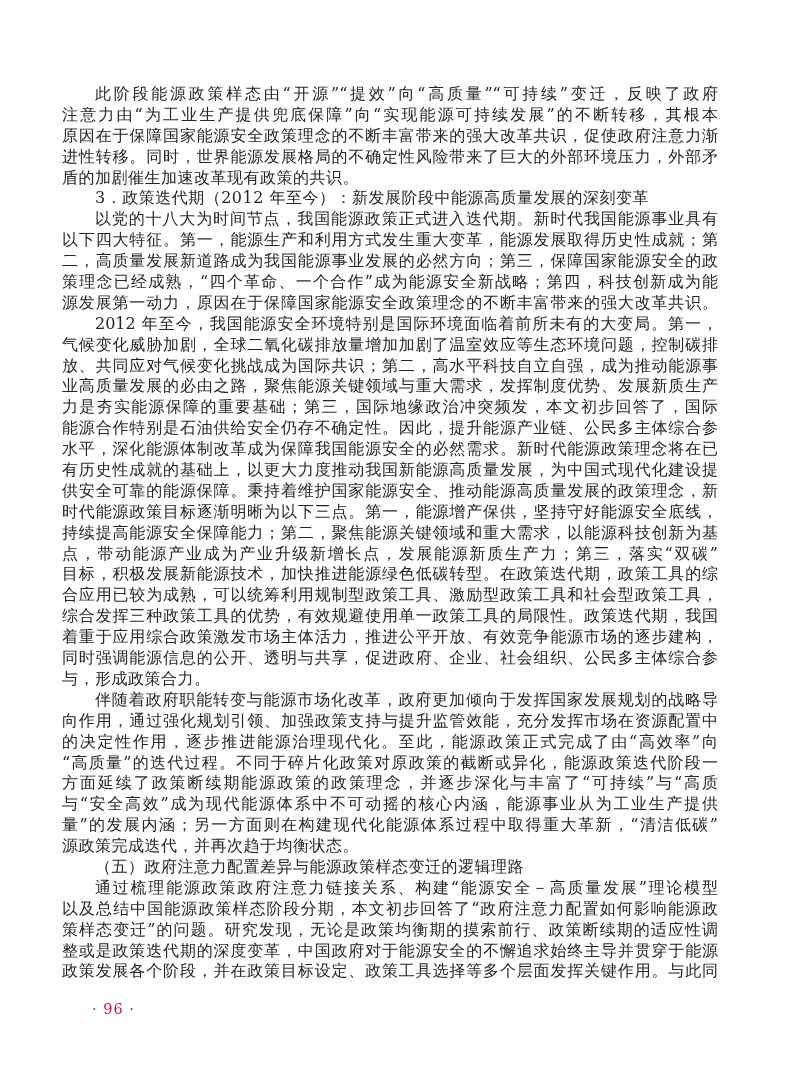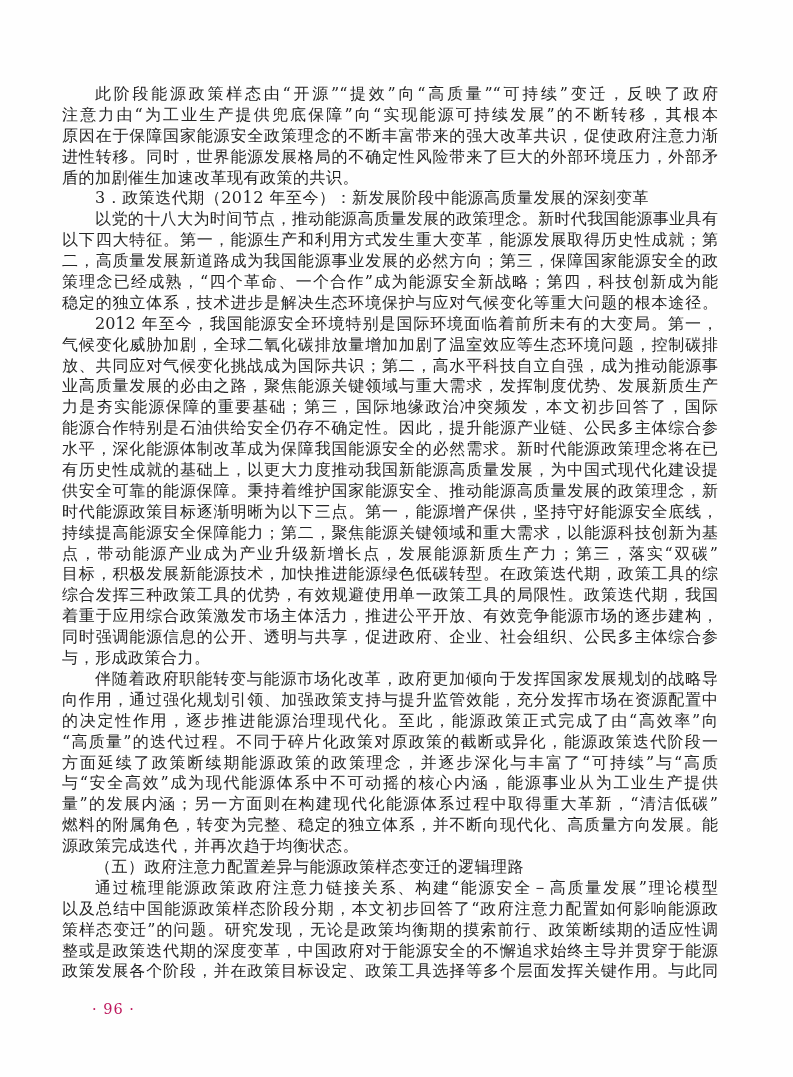--- a/index.html
+++ b/index.html
@@ -61,50 +61,50 @@
 <body>
 
 <div class="page">
   <div class="doc-body">
       <div class="line indent justify">此阶段能源政策样态由“开源”“提效”向“高质量”“可持续”变迁，反映了政府</div>
       <div class="line justify">注意力由“为工业生产提供兜底保障”向“实现能源可持续发展”的不断转移，其根本</div>
       <div class="line justify">原因在于保障国家能源安全政策理念的不断丰富带来的强大改革共识，促使政府注意力渐</div>
       <div class="line justify">进性转移。同时，世界能源发展格局的不确定性风险带来了巨大的外部环境压力，外部矛</div>
       <div class="line">盾的加剧催生加速改革现有政策的共识。</div>
       <div class="line indent">3．政策迭代期（2012 年至今）：新发展阶段中能源高质量发展的深刻变革</div>
-      <div class="line indent justify">以党的十八大为时间节点，推动能源高质量发展的政策理念。新时代我国能源事业具有</div>
+      <div class="line indent justify">以党的十八大为时间节点，我国能源政策正式进入迭代期。新时代我国能源事业具有</div>
       <div class="line justify">以下四大特征。第一，能源生产和利用方式发生重大变革，能源发展取得历史性成就；第</div>
       <div class="line justify">二，高质量发展新道路成为我国能源事业发展的必然方向；第三，保障国家能源安全的政</div>
       <div class="line justify">策理念已经成熟，“四个革命、一个合作”成为能源安全新战略；第四，科技创新成为能</div>
-      <div class="line justify">稳定的独立体系，技术进步是解决生态环境保护与应对气候变化等重大问题的根本途径。</div>
+      <div class="line justify">源发展第一动力，原因在于保障国家能源安全政策理念的不断丰富带来的强大改革共识。</div>
       <div class="line indent justify">2012 年至今，我国能源安全环境特别是国际环境面临着前所未有的大变局。第一，</div>
       <div class="line justify">气候变化威胁加剧，全球二氧化碳排放量增加加剧了温室效应等生态环境问题，控制碳排</div>
       <div class="line justify">放、共同应对气候变化挑战成为国际共识；第二，高水平科技自立自强，成为推动能源事</div>
       <div class="line justify">业高质量发展的必由之路，聚焦能源关键领域与重大需求，发挥制度优势、发展新质生产</div>
       <div class="line justify">力是夯实能源保障的重要基础；第三，国际地缘政治冲突频发，本文初步回答了，国际</div>
       <div class="line justify">能源合作特别是石油供给安全仍存不确定性。因此，提升能源产业链、公民多主体综合参</div>
       <div class="line justify">水平，深化能源体制改革成为保障我国能源安全的必然需求。新时代能源政策理念将在已</div>
       <div class="line justify">有历史性成就的基础上，以更大力度推动我国新能源高质量发展，为中国式现代化建设提</div>
       <div class="line justify">供安全可靠的能源保障。秉持着维护国家能源安全、推动能源高质量发展的政策理念，新</div>
       <div class="line justify">时代能源政策目标逐渐明晰为以下三点。第一，能源增产保供，坚持守好能源安全底线，</div>
       <div class="line justify">持续提高能源安全保障能力；第二，聚焦能源关键领域和重大需求，以能源科技创新为基</div>
       <div class="line justify">点，带动能源产业成为产业升级新增长点，发展能源新质生产力；第三，落实“双碳”</div>
       <div class="line justify">目标，积极发展新能源技术，加快推进能源绿色低碳转型。在政策迭代期，政策工具的综</div>
+      <div class="line justify">合应用已较为成熟，可以统筹利用规制型政策工具、激励型政策工具和社会型政策工具，</div>
       <div class="line justify">综合发挥三种政策工具的优势，有效规避使用单一政策工具的局限性。政策迭代期，我国</div>
       <div class="line justify">着重于应用综合政策激发市场主体活力，推进公平开放、有效竞争能源市场的逐步建构，</div>
       <div class="line justify">同时强调能源信息的公开、透明与共享，促进政府、企业、社会组织、公民多主体综合参</div>
       <div class="line">与，形成政策合力。</div>
       <div class="line indent justify">伴随着政府职能转变与能源市场化改革，政府更加倾向于发挥国家发展规划的战略导</div>
       <div class="line justify">向作用，通过强化规划引领、加强政策支持与提升监管效能，充分发挥市场在资源配置中</div>
       <div class="line justify">的决定性作用，逐步推进能源治理现代化。至此，能源政策正式完成了由“高效率”向</div>
       <div class="line justify">“高质量”的迭代过程。不同于碎片化政策对原政策的截断或异化，能源政策迭代阶段一</div>
       <div class="line justify">方面延续了政策断续期能源政策的政策理念，并逐步深化与丰富了“可持续”与“高质</div>
       <div class="line justify">与“安全高效”成为现代能源体系中不可动摇的核心内涵，能源事业从为工业生产提供</div>
       <div class="line justify">量”的发展内涵；另一方面则在构建现代化能源体系过程中取得重大革新，“清洁低碳”</div>
-      <div class="line justify">燃料的附属角色，转变为完整、稳定的独立体系，并不断向现代化、高质量方向发展。能</div>
       <div class="line">源政策完成迭代，并再次趋于均衡状态。</div>
       <div class="line indent">（五）政府注意力配置差异与能源政策样态变迁的逻辑理路</div>
       <div class="line indent justify">通过梳理能源政策政府注意力链接关系、构建“能源安全－高质量发展”理论模型</div>
       <div class="line justify">以及总结中国能源政策样态阶段分期，本文初步回答了“政府注意力配置如何影响能源政</div>
       <div class="line justify">策样态变迁”的问题。研究发现，无论是政策均衡期的摸索前行、政策断续期的适应性调</div>
       <div class="line justify">整或是政策迭代期的深度变革，中国政府对于能源安全的不懈追求始终主导并贯穿于能源</div>
       <div class="line justify">政策发展各个阶段，并在政策目标设定、政策工具选择等多个层面发挥关键作用。与此同</div>
     </div>
   <div class="page-number">· 96 ·</div>
 </div>

